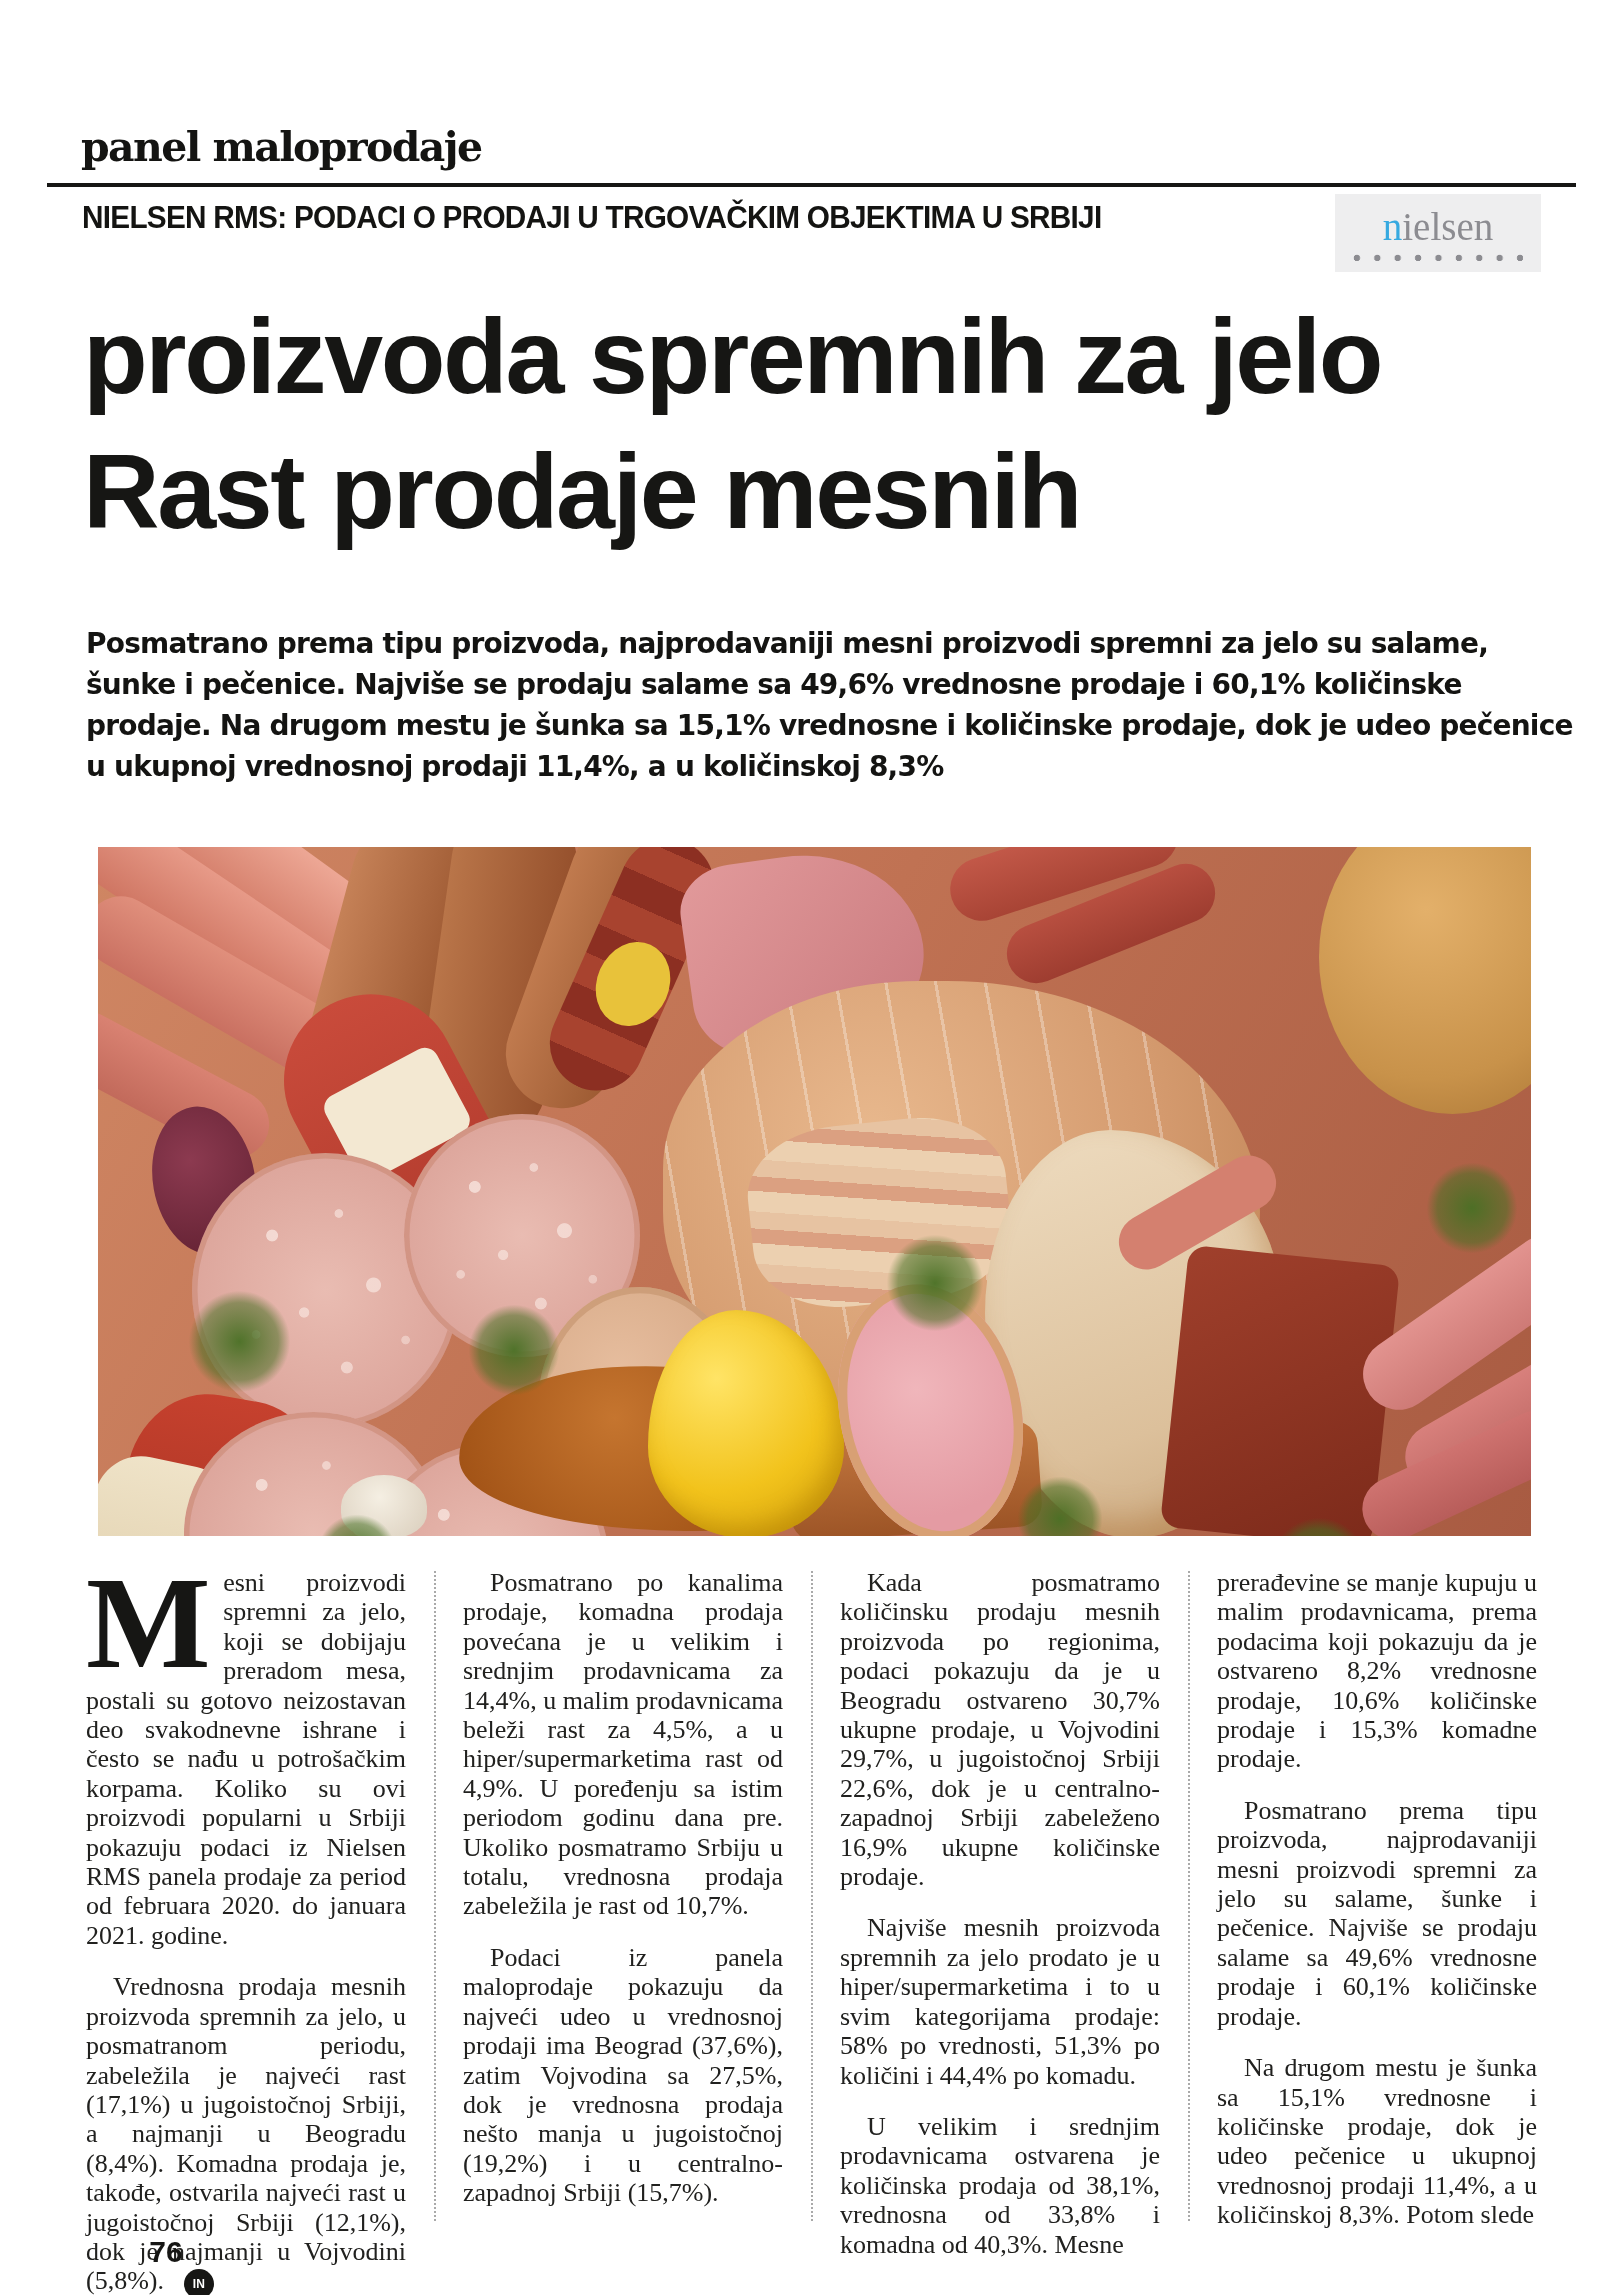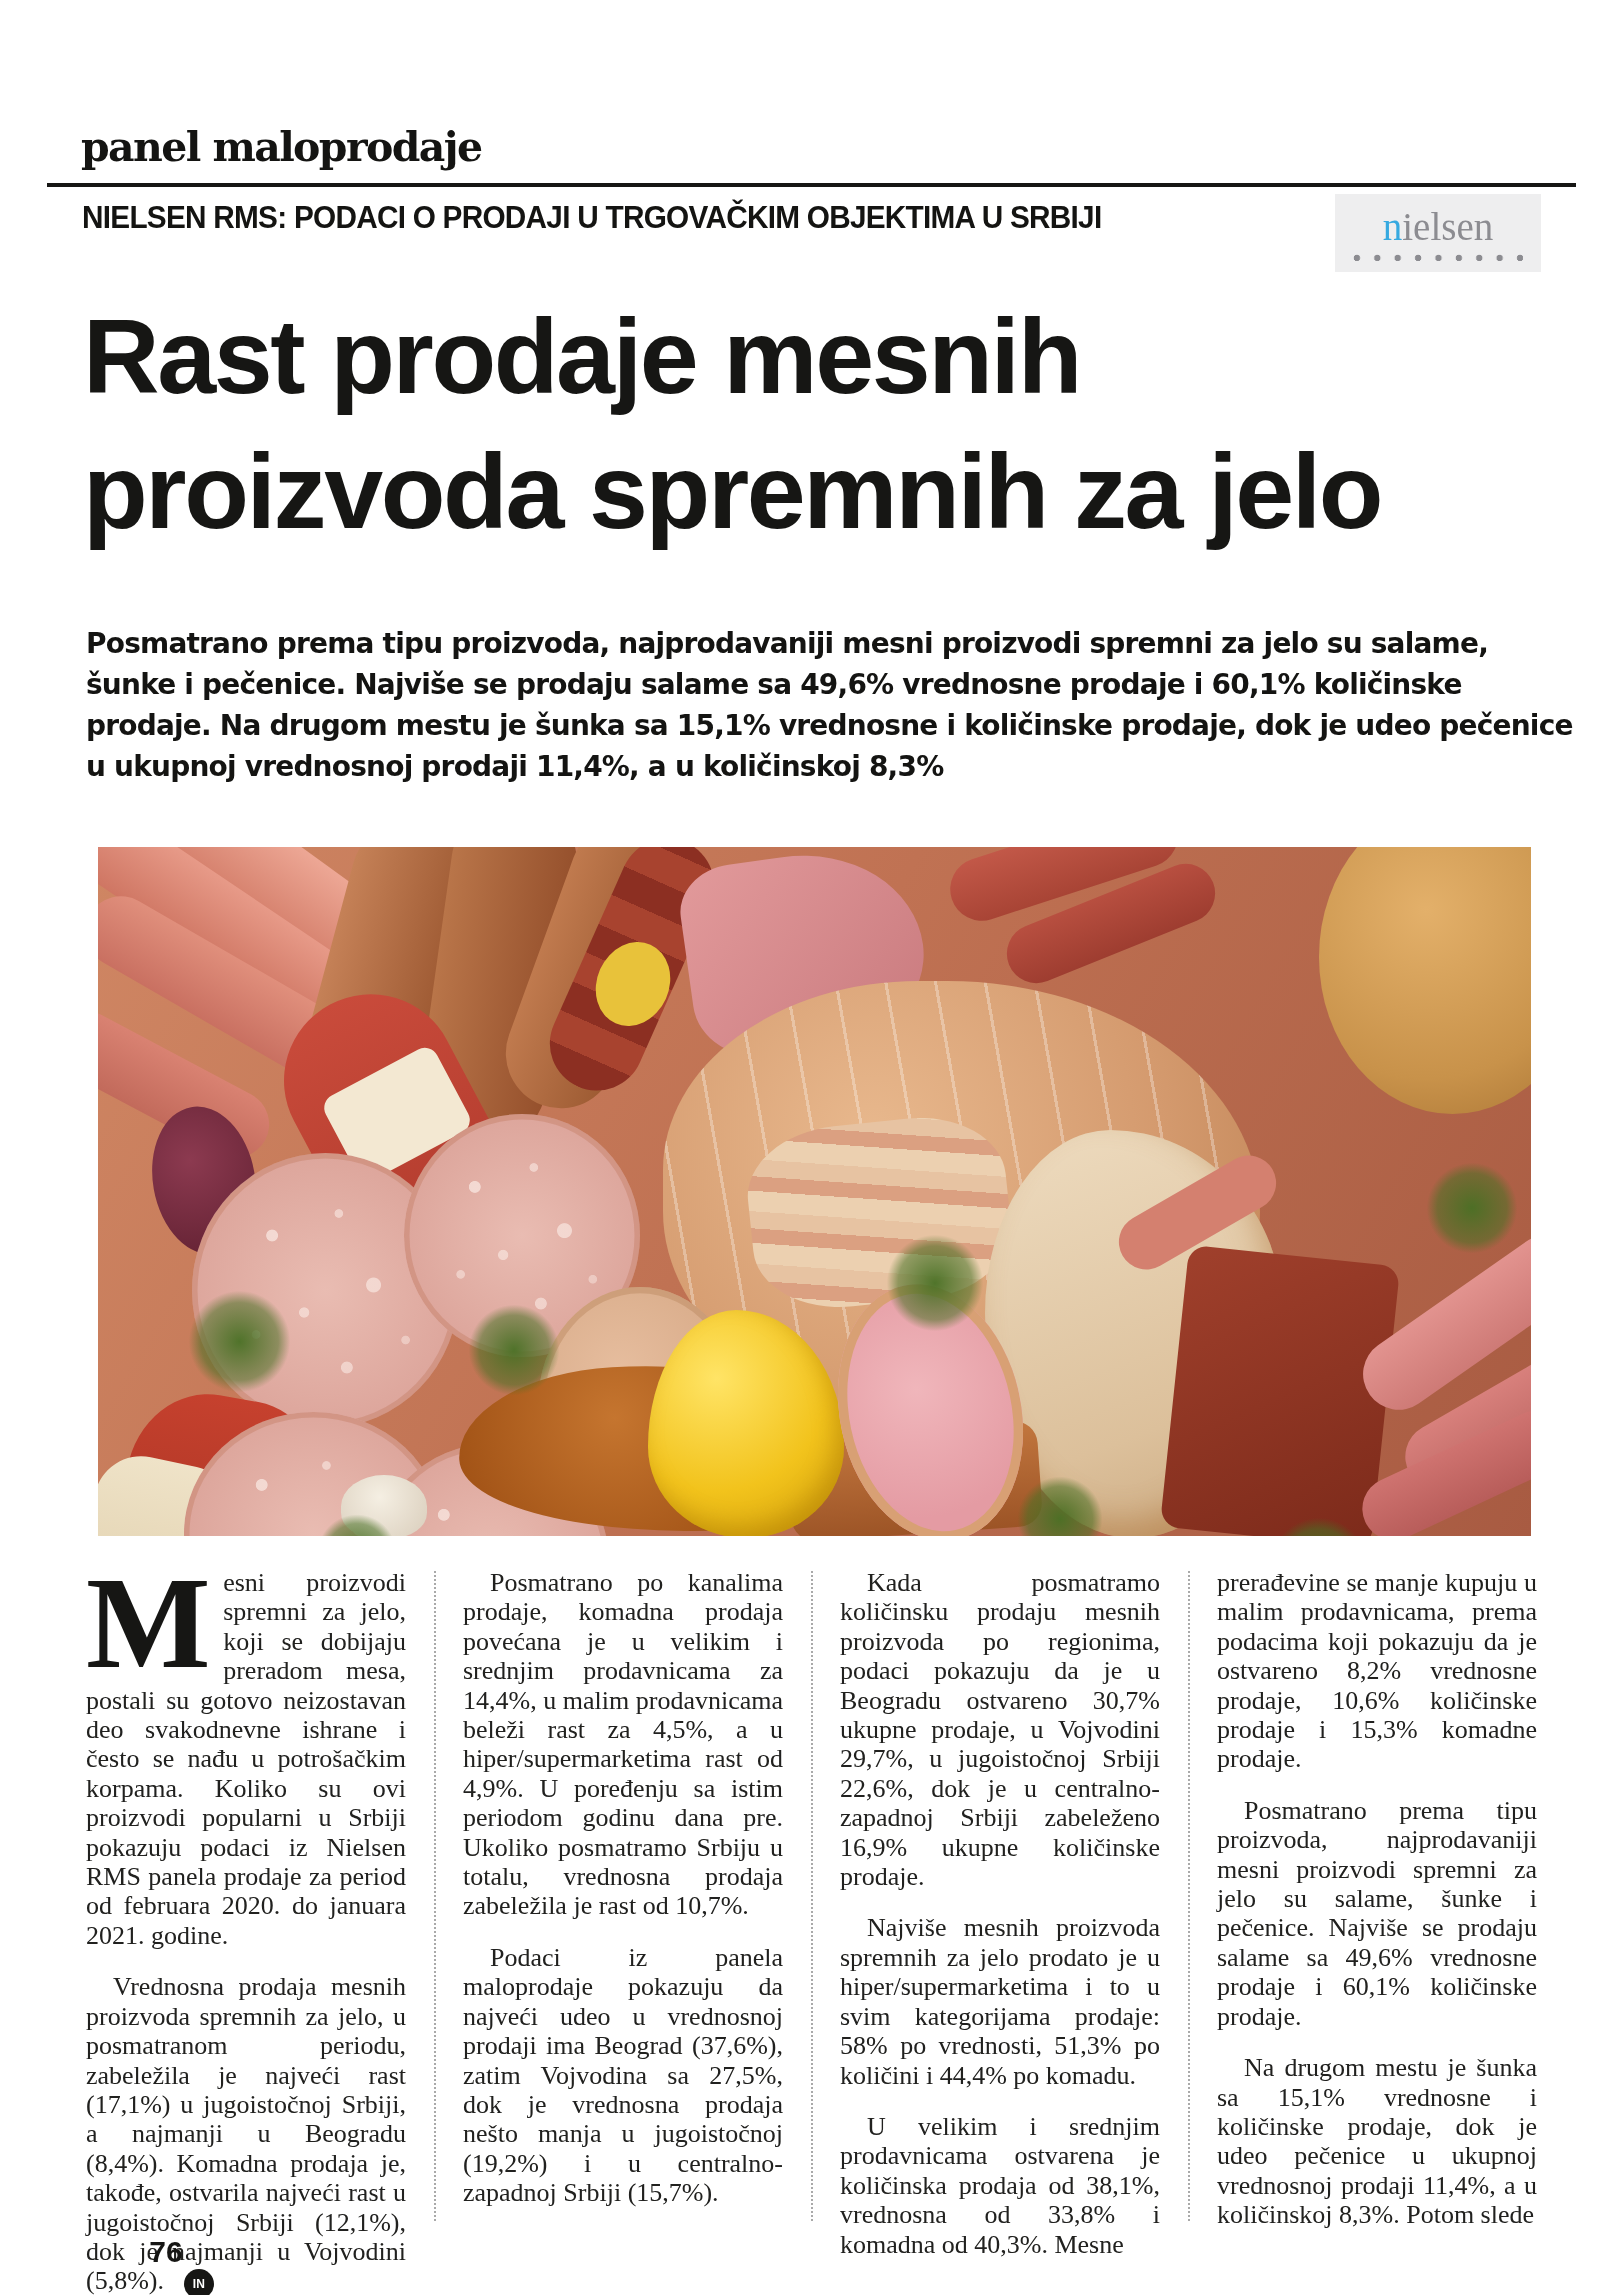--- a/index.html
+++ b/index.html
@@ -70,22 +70,22 @@
   <div class="kicker">panel maloprodaje</div>
   <div class="rule"></div>
   <div class="tagline">NIELSEN RMS: PODACI O PRODAJI U TRGOVAČKIM OBJEKTIMA U SRBIJI</div>
 
   <div class="nielsen-box">
     <div class="nielsen-word"><span class="ini">n</span><span>ielsen</span></div>
     <div class="nielsen-dots"></div>
   </div>
 
   <div class="headline">
+    <div>proizvoda spremnih za jelo</div>
     <div>Rast prodaje mesnih</div>
-    <div>proizvoda spremnih za jelo</div>
   </div>
 
   <div class="intro">Posmatrano prema tipu proizvoda, najprodavaniji mesni proizvodi spremni za jelo su salame, šunke i pečenice. Najviše se prodaju salame sa 49,6% vrednosne prodaje i 60,1% količinske prodaje. Na drugom mestu je šunka sa 15,1% vrednosne i količinske prodaje, dok je udeo pečenice u ukupnoj vrednosnoj prodaji 11,4%, a u količinskoj 8,3%</div>
 
   <div class="photo">
     <div class="ph" style="left:-31px;top:-23.6px;width:377px;height:79px;transform:rotate(36deg);background:linear-gradient(#eda795,#d5806c);border-radius:47px;"></div>
     <div class="ph" style="left:-47px;top:47px;width:369px;height:75px;transform:rotate(34deg);background:linear-gradient(#e79a88,#cf7663);border-radius:47px;"></div>
     <div class="ph" style="left:-31px;top:118px;width:346px;height:71px;transform:rotate(30deg);background:linear-gradient(#e08f7c,#c97061);border-radius:47px;"></div>
     <div class="ph" style="left:-55px;top:204px;width:236px;height:67px;transform:rotate(28deg);background:linear-gradient(#d98272,#c26a5b);border-radius:39px;"></div>
     <div class="ph" style="left:228px;top:-31px;width:118px;height:314px;transform:rotate(15deg);background:linear-gradient(90deg,#c58157,#9e5a33);border-radius:63px;"></div>

